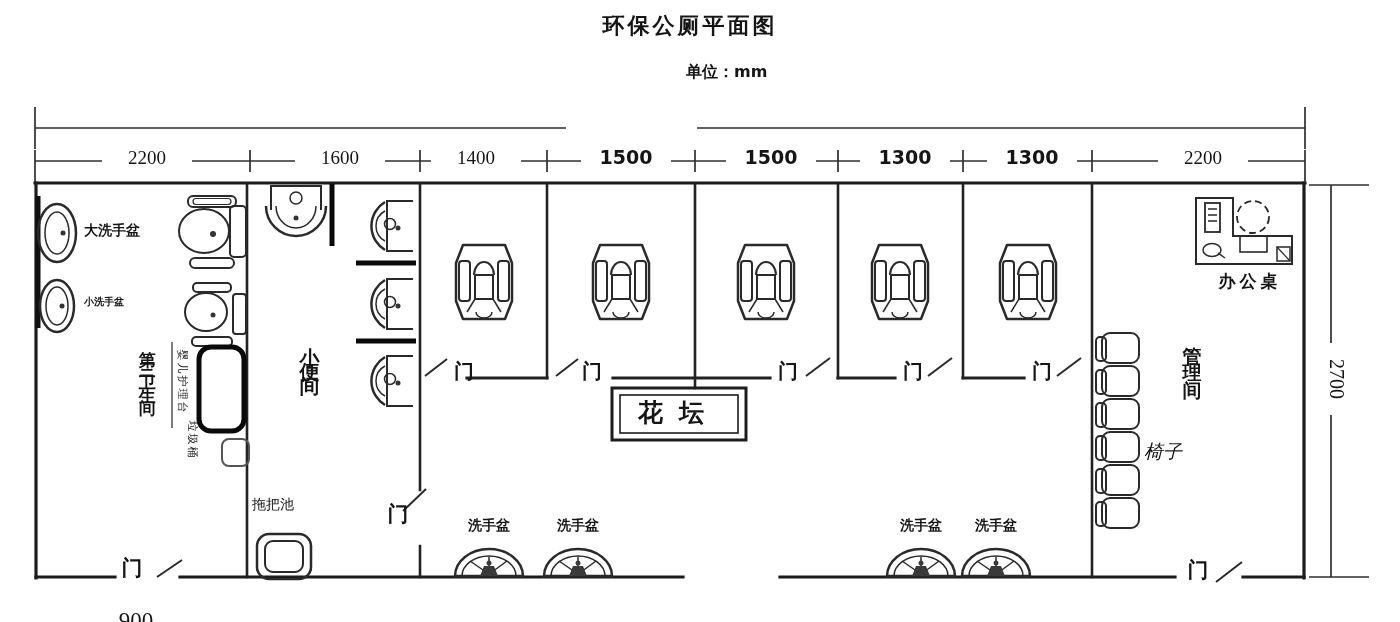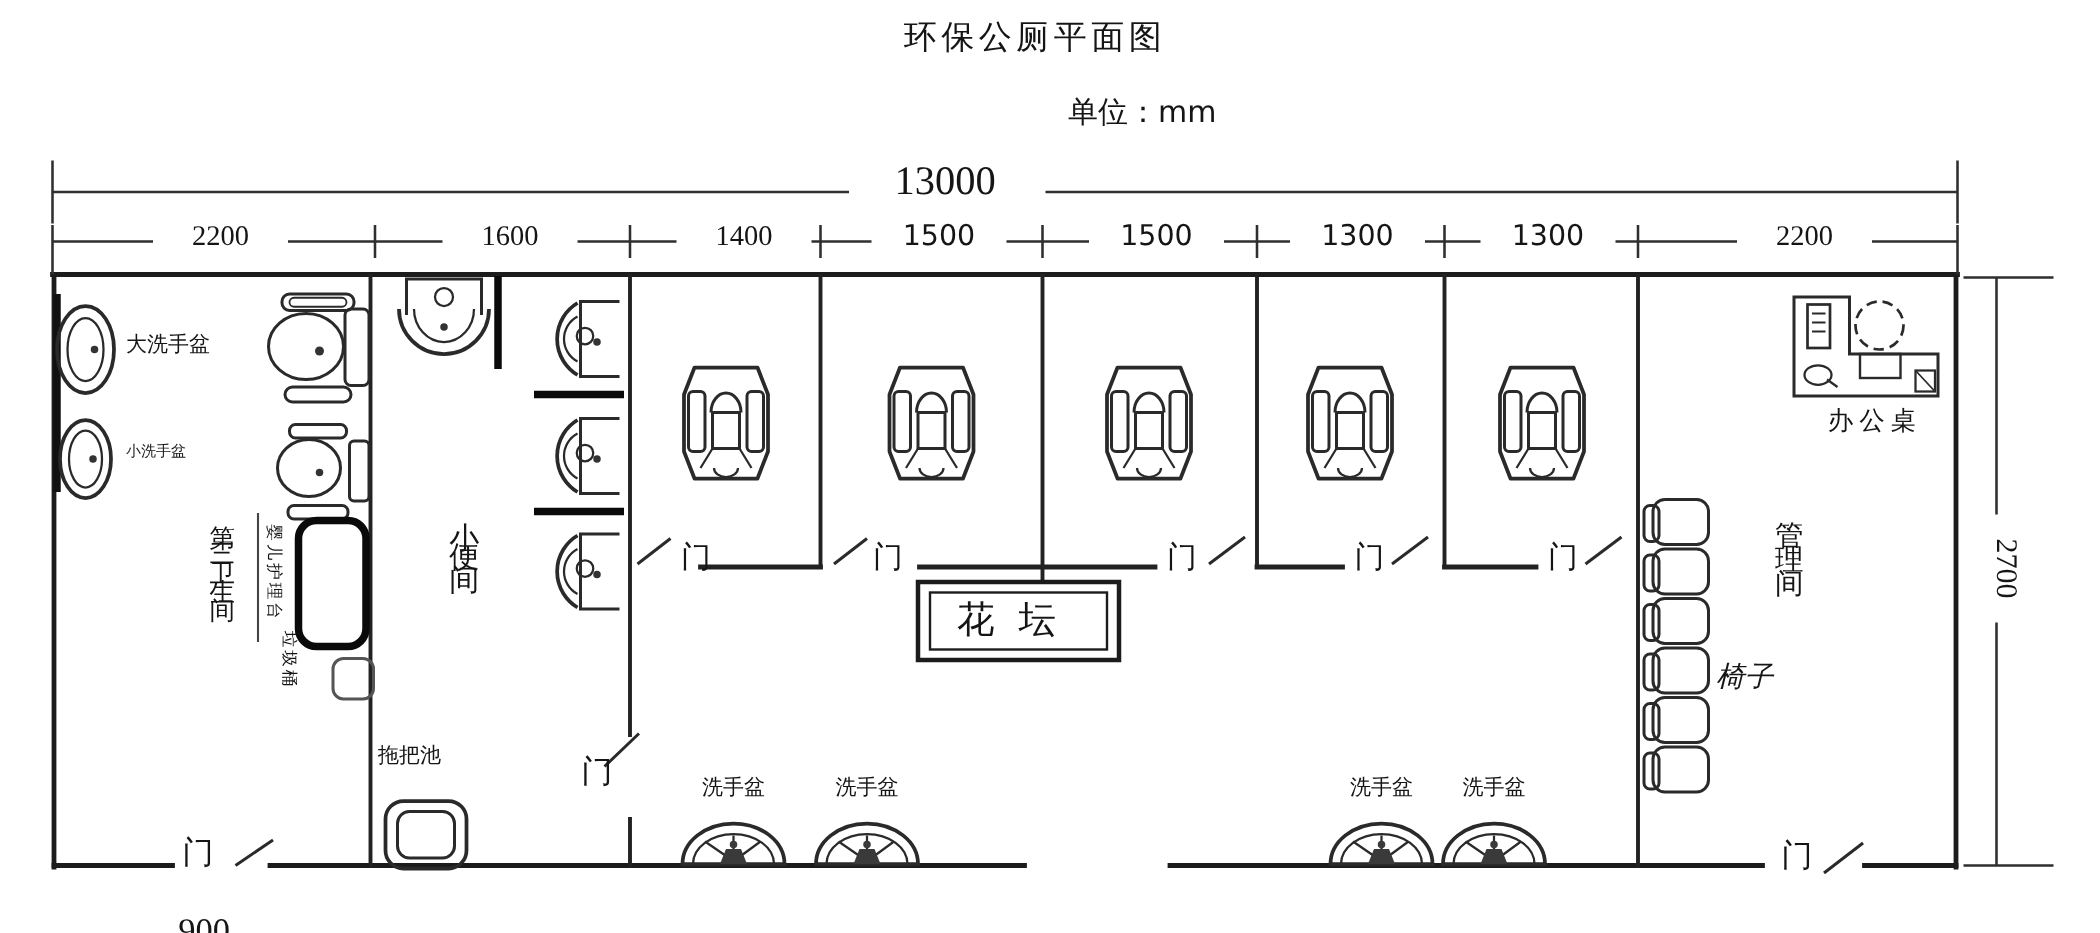--- a/index.html
+++ b/index.html
@@ -1,21 +1,21 @@
 <!DOCTYPE html>
 <html><head>
 <meta charset="utf-8">
 <style>
   html,body{margin:0;padding:0;background:#fff;}
   #plan{position:relative;width:1400px;height:622px;background:#ffffff;overflow:hidden;
         font-family:"DejaVu Sans",sans-serif;color:#111;}
   svg.linework{position:absolute;left:0;top:0;width:1400px;height:622px;}
   .lbl{position:absolute;color:#151515;white-space:nowrap;line-height:1.1;}
   .ctr{text-align:center;}
-  .bold{font-weight:normal;}
+  .bold{font-weight:bold;}
   .serif{font-family:"Liberation Serif","DejaVu Serif",serif;}
   .wbg{background:#fff;padding:0 5px;}
   .vtext{writing-mode:vertical-rl;text-orientation:upright;}
   .rot{transform:rotate(90deg);transform-origin:center center;}
 </style>
 </head>
 <body>
 
 <div id="plan">
 
@@ -195,26 +195,25 @@
           <rect x="1096" y="469" width="10" height="24" rx="4"></rect>
         </g>
       <g>
           <rect x="1102" y="498" width="37" height="30" rx="8"></rect>
           <rect x="1096" y="502" width="10" height="24" rx="4"></rect>
         </g>
     </g>
   </svg>
 
   <div class="lbl ctr bold" style="left:490px;top:14px;width:400px;font-size:22px;letter-spacing:3px;">环保公厕平面图</div>
-  <div class="lbl bold" style="left:712px;top:63px;font-size:20px;">单位：mm</div>
-
-  <div class="lbl ctr serif" style="left:565px;top:106px;width:130px;font-size:27px;">13000</div>
+  <div class="lbl bold" style="left:686px;top:63px;font-size:16px;">单位：mm</div>
+
   <div class="lbl ctr serif wbg" style="left:102px;top:148px;width:80px;font-size:19px;">2200</div>
   <div class="lbl ctr serif wbg" style="left:295px;top:148px;width:80px;font-size:19px;">1600</div>
-  <div class="lbl ctr serif wbg" style="left:451px;top:148px;width:80px;font-size:19px;">1400</div>
+  <div class="lbl ctr serif wbg" style="left:431px;top:148px;width:80px;font-size:19px;">1400</div>
   <div class="lbl ctr bold wbg" style="left:581px;top:147px;width:80px;font-size:19px;">1500</div>
   <div class="lbl ctr bold wbg" style="left:726px;top:147px;width:80px;font-size:19px;">1500</div>
   <div class="lbl ctr bold wbg" style="left:860px;top:147px;width:80px;font-size:19px;">1300</div>
   <div class="lbl ctr bold wbg" style="left:987px;top:147px;width:80px;font-size:19px;">1300</div>
   <div class="lbl ctr serif wbg" style="left:1158px;top:148px;width:80px;font-size:19px;">2200</div>
 
   <div class="lbl ctr serif rot wbg" style="left:1301px;top:368px;width:62px;font-size:20px;">2700</div>
 
   <div class="lbl bold" style="left:84px;top:223px;font-size:14px;">大洗手盆</div>
   <div class="lbl bold" style="left:84px;top:296px;font-size:10px;">小洗手盆</div>

